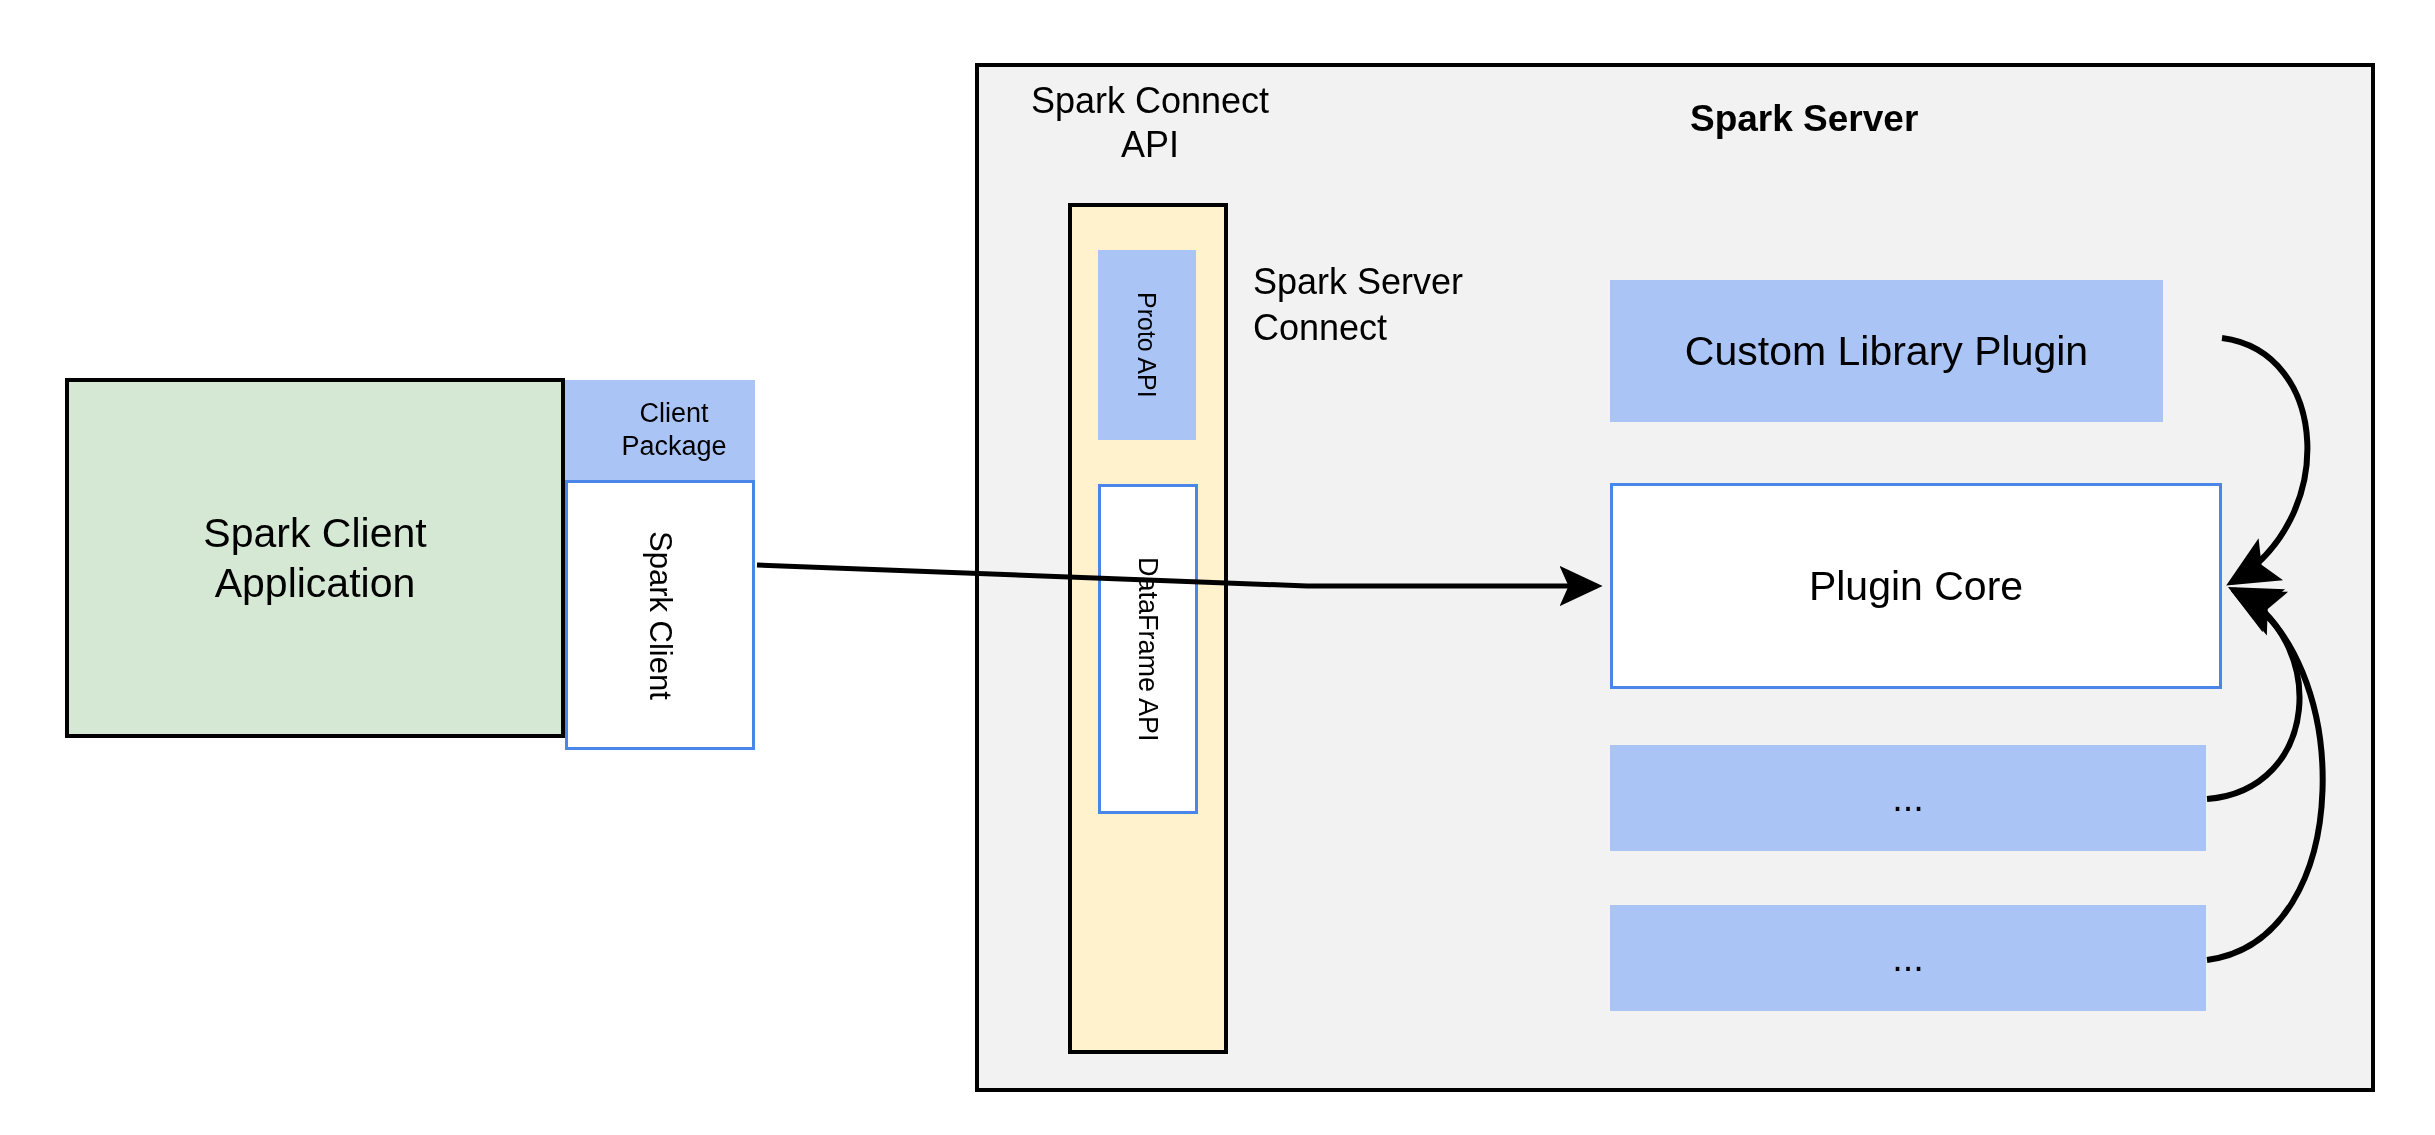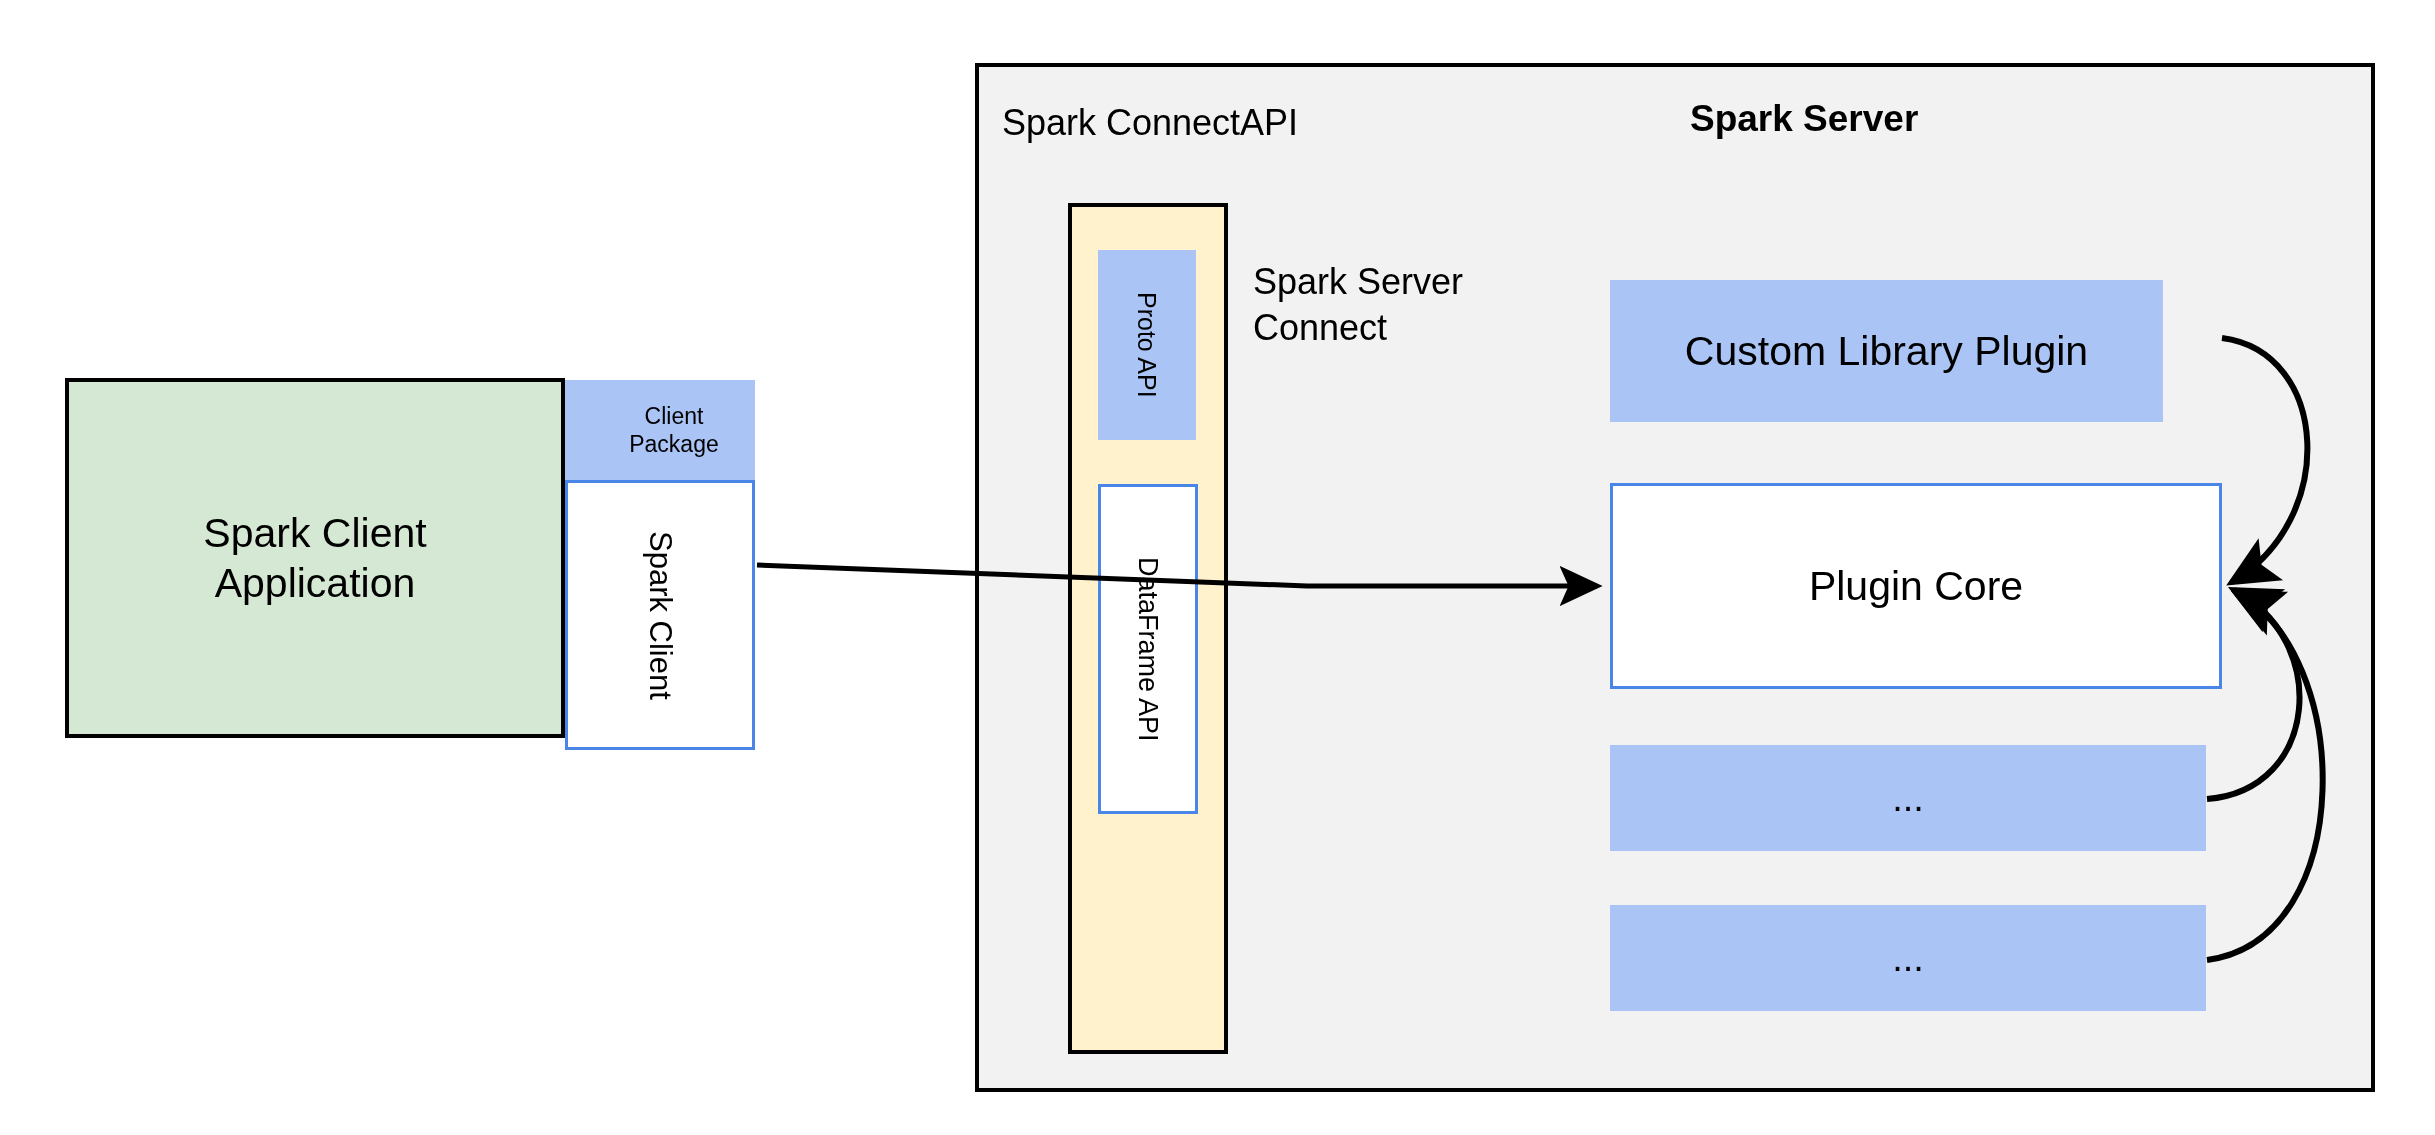--- a/index.html
+++ b/index.html
@@ -37,21 +37,21 @@
   #client-app {
     left: 65px; top: 378px; width: 500px; height: 360px;
     background: #d5e8d4;
     border: 4px solid #000000;
     font-size: 41px;
     z-index: 4;
   }
   #client-package {
     left: 565px; top: 380px; width: 190px; height: 100px;
     background: #a9c4f5;
-    font-size: 23px;
+    font-size: 27px;
     z-index: 6;
     padding-left: 28px;
   }
   #spark-client {
     left: 565px; top: 480px; width: 190px; height: 270px;
     background: #ffffff;
     border: 3px solid #4a86e8;
     z-index: 6;
   }
   .vtext {
@@ -69,21 +69,21 @@
     z-index: 1;
   }
   #spark-server-title {
     left: 1690px; top: 98px; width: 420px; height: 48px;
     font-size: 37px; font-weight: bold;
     z-index: 5;
   }
   #connect-api-label {
     left: 1000px; top: 68px; width: 300px; height: 110px;
     font-size: 36px;
-    flex-direction: row;
+    flex-direction: column;
     z-index: 5;
   }
   #server-lib-label {
     left: 1253px; top: 250px; width: 330px; height: 110px;
     font-size: 36px;
     display: flex; flex-direction: column;
     align-items: flex-start; justify-content: center;
     line-height: 1.28;
     z-index: 5;
   }

